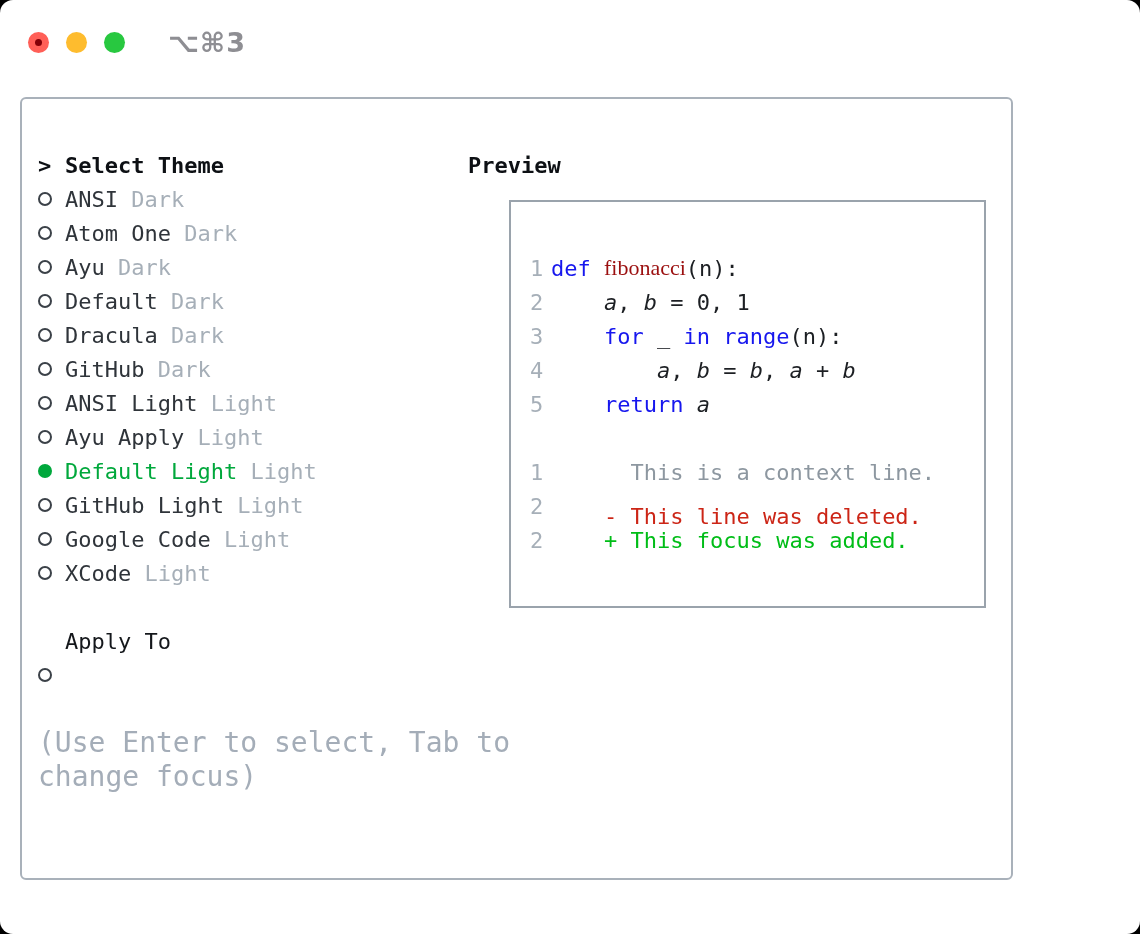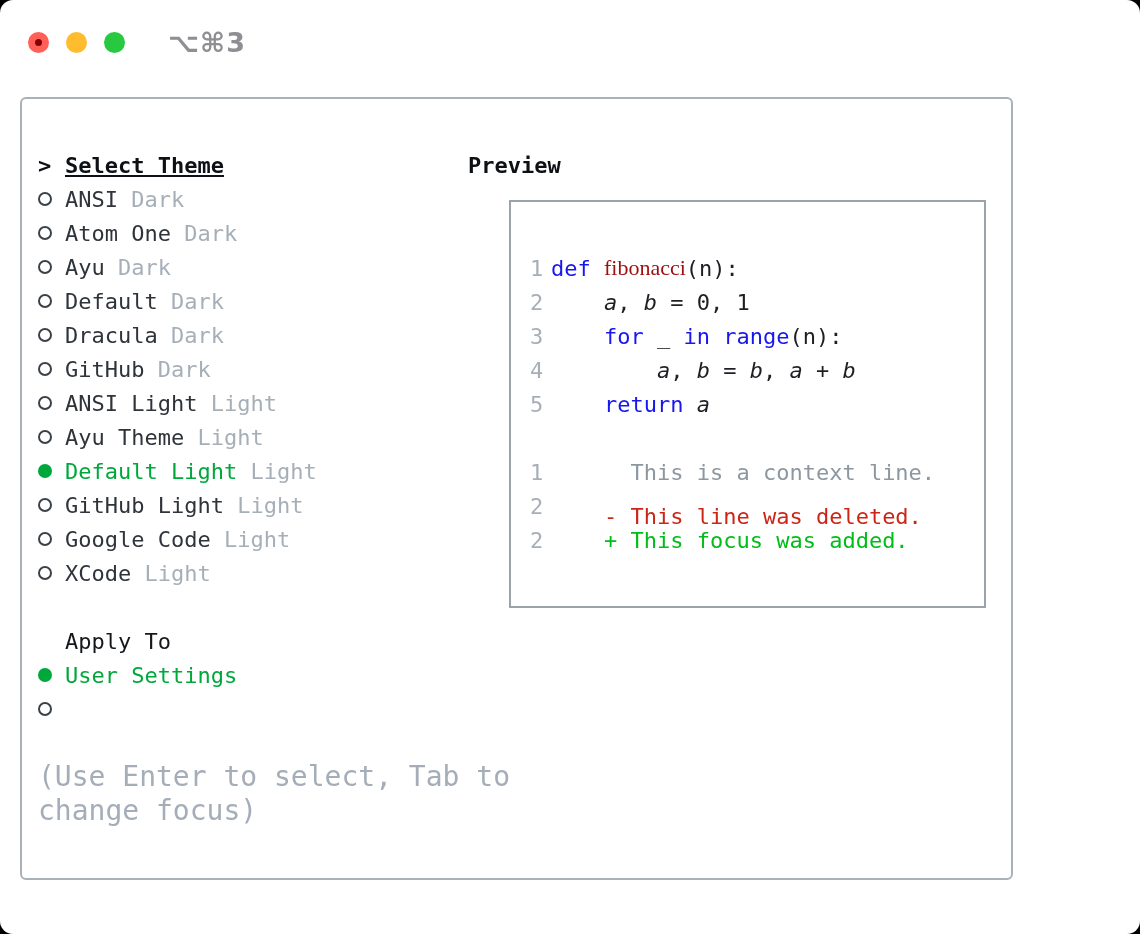--- a/index.html
+++ b/index.html
@@ -32,21 +32,21 @@
     background:#fff;
   }
 
   
   .left-col { position:absolute; left:16px; top:49px; font-size:22px; color:#2f343a; }
   .row { height:34px; display:flex; align-items:center; white-space:pre; }
   .marker { width:27px; flex:0 0 27px; display:flex; align-items:center; }
   .cursor { font-weight:bold; color:#0d1014; }
   .radio { width:14px; height:14px; border-radius:50%; border:2px solid #3b4148; }
   .radio.sel { background:var(--ui-green); border-color:var(--ui-green); }
-  .title-text { font-weight:bold; color:#0d1014;text-decoration:underline; }
+  .title-text { font-weight:bold; color:#0d1014; }
   .subtitle-text { color:#14171b; }
   .item-name { color:#2f343a; }
   .item-name.sel { color:var(--ui-green); }
   .item-variant { color:#a6afb8; }
   .spacer { height:34px; }
   .hint { color:#a4adb8; font-size:28px; line-height:34px; white-space:pre; }
 
   
   .preview-title { position:absolute; left:446px; top:49px; height:34px;
                    display:flex; align-items:center;
@@ -88,36 +88,35 @@
       </div>
 
       <div id="theme-items">
           <div class="row"><span class="marker"><span class="radio"></span></span><span class="item-name">ANSI</span><span class="item-variant"> Dark</span></div>
           <div class="row"><span class="marker"><span class="radio"></span></span><span class="item-name">Atom One</span><span class="item-variant"> Dark</span></div>
           <div class="row"><span class="marker"><span class="radio"></span></span><span class="item-name">Ayu</span><span class="item-variant"> Dark</span></div>
           <div class="row"><span class="marker"><span class="radio"></span></span><span class="item-name">Default</span><span class="item-variant"> Dark</span></div>
           <div class="row"><span class="marker"><span class="radio"></span></span><span class="item-name">Dracula</span><span class="item-variant"> Dark</span></div>
           <div class="row"><span class="marker"><span class="radio"></span></span><span class="item-name">GitHub</span><span class="item-variant"> Dark</span></div>
           <div class="row"><span class="marker"><span class="radio"></span></span><span class="item-name">ANSI Light</span><span class="item-variant"> Light</span></div>
-          <div class="row"><span class="marker"><span class="radio"></span></span><span class="item-name">Ayu Theme</span><span class="item-variant"> Light</span></div>
+          <div class="row"><span class="marker"><span class="radio"></span></span><span class="item-name">Ayu Apply</span><span class="item-variant"> Light</span></div>
           <div class="row"><span class="marker"><span class="radio sel"></span></span><span class="item-name sel">Default Light</span><span class="item-variant"> Light</span></div>
           <div class="row"><span class="marker"><span class="radio"></span></span><span class="item-name">GitHub Light</span><span class="item-variant"> Light</span></div>
           <div class="row"><span class="marker"><span class="radio"></span></span><span class="item-name">Google Code</span><span class="item-variant"> Light</span></div>
           <div class="row"><span class="marker"><span class="radio"></span></span><span class="item-name">XCode</span><span class="item-variant"> Light</span></div>
         </div>
 
       <div class="spacer"></div>
 
       <div class="row">
         <span class="marker"></span>
         <span class="subtitle-text">Apply To</span>
       </div>
 
       <div id="apply-items">
-          <div class="row"><span class="marker"><span class="radio sel"></span></span><span class="item-name sel">User Settings</span></div>
           <div class="row"><span class="marker"><span class="radio"></span></span></div>
         </div>
 
       <div class="spacer"></div>
 
       <div class="hint" id="hint">(Use Enter to select, Tab to
 change focus)</div>
     </div>
 
     <div class="preview-title">Preview</div>

